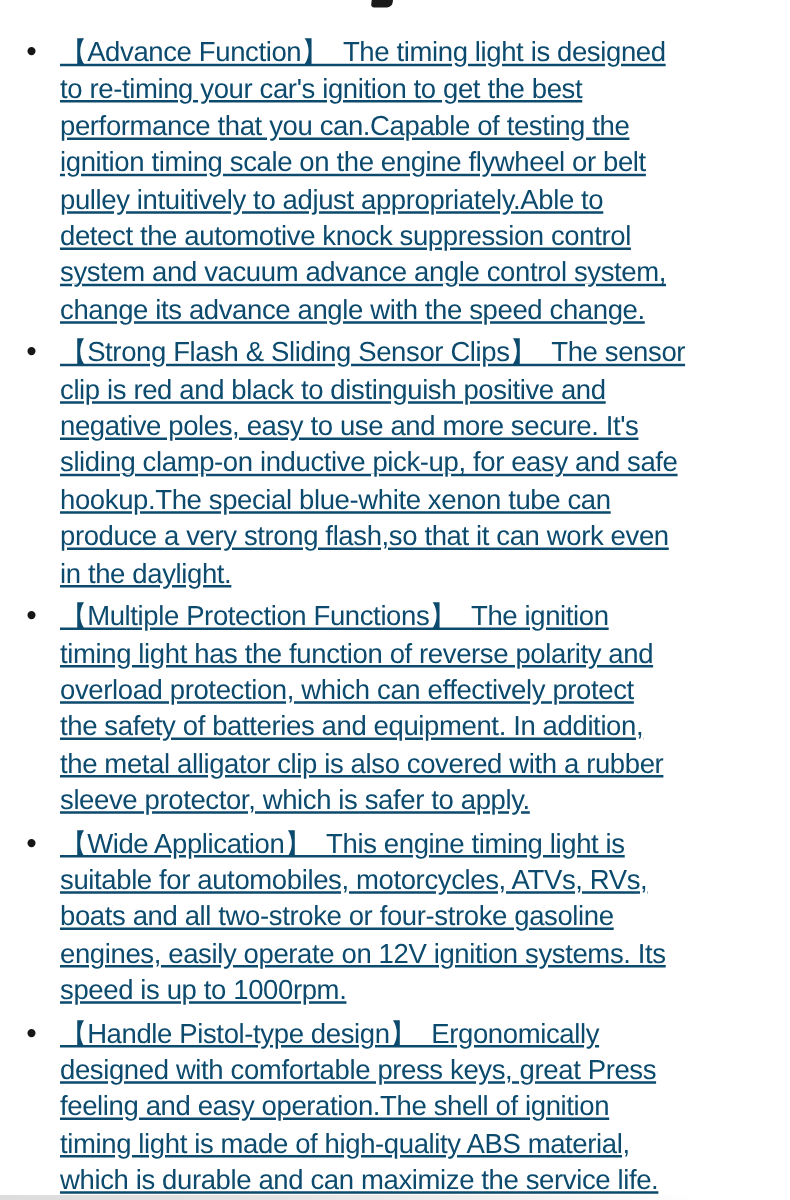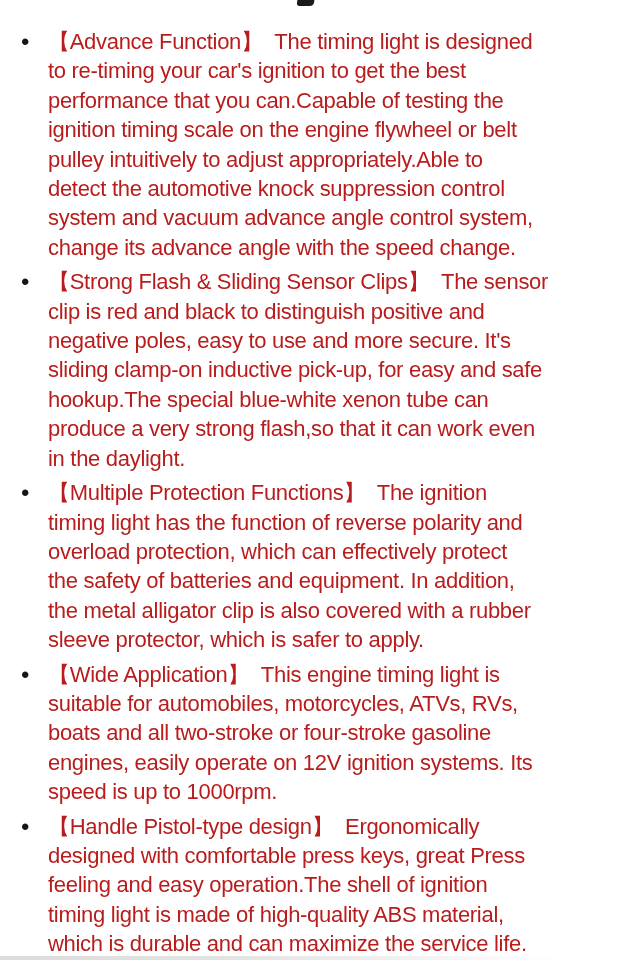--- a/index.html
+++ b/index.html
@@ -43,21 +43,22 @@
     top: 0;
     font-size: 24px;
     line-height: 29.4px;
     color: #161616;
   }
   .bullet-text {
     font-size: 22px;
     line-height: 29.4px;
     letter-spacing: -0.3px;
     white-space: pre;
-    color: #b91c1c;
+    color: #0c4a6e;
+    text-decoration: underline;
   }
   
   .bottom-strip {
     position: absolute;
     left: 0;
     bottom: 0;
     width: 560px;
     height: 4px;
     background: linear-gradient(to right, #d6d6d6 0%, #dedede 40%, #ededed 70%, #ffffff 100%);
     opacity: 0.85;

